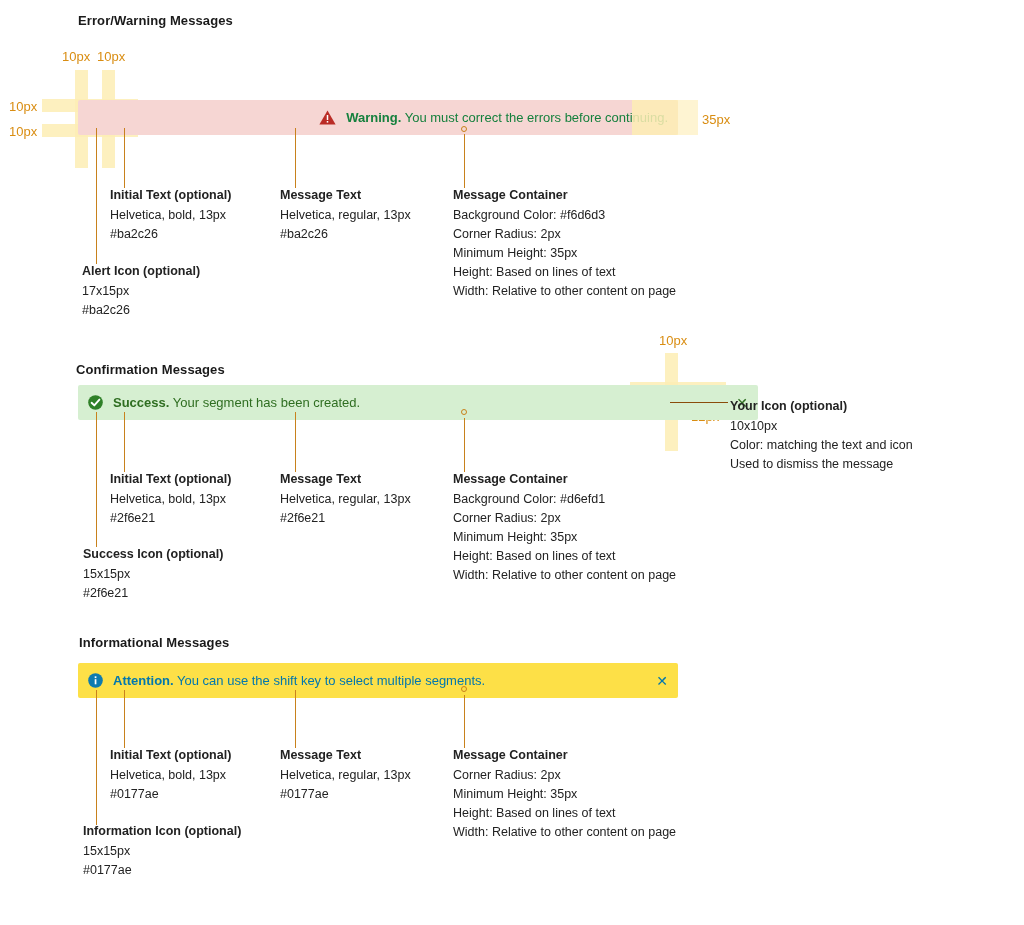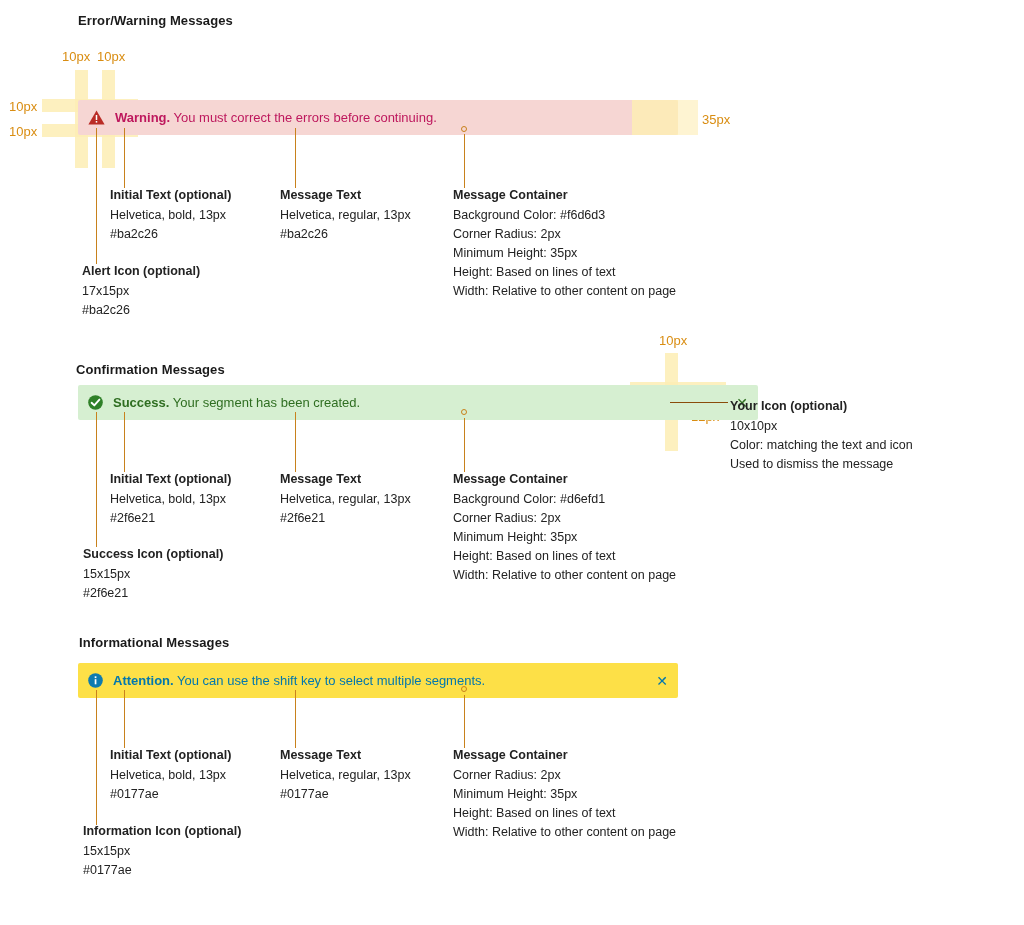--- a/index.html
+++ b/index.html
@@ -40,21 +40,21 @@
   .banner .msg {
     margin-left: 10px;
     white-space: nowrap;
   }
   .banner .msg b {
     font-weight: bold;
   }
   .banner .msg span.rest {
     font-weight: normal;
   }
-  .banner-warning { background: #f6d6d3; color: #be185d; }
+  .banner-warning { background: #f6d6d3; color: #15803d; justify-content: flex-end; }
   .banner-success { background: #d6efd1; color: #2f6e21; }
   .banner-info    { background: #fde047; color: #0177ae; }
 
   .close-x {
     margin-left: auto;
     font-size: 14px;
     line-height: 10px;
     width: 12px;
     height: 12px;
     display: flex;

